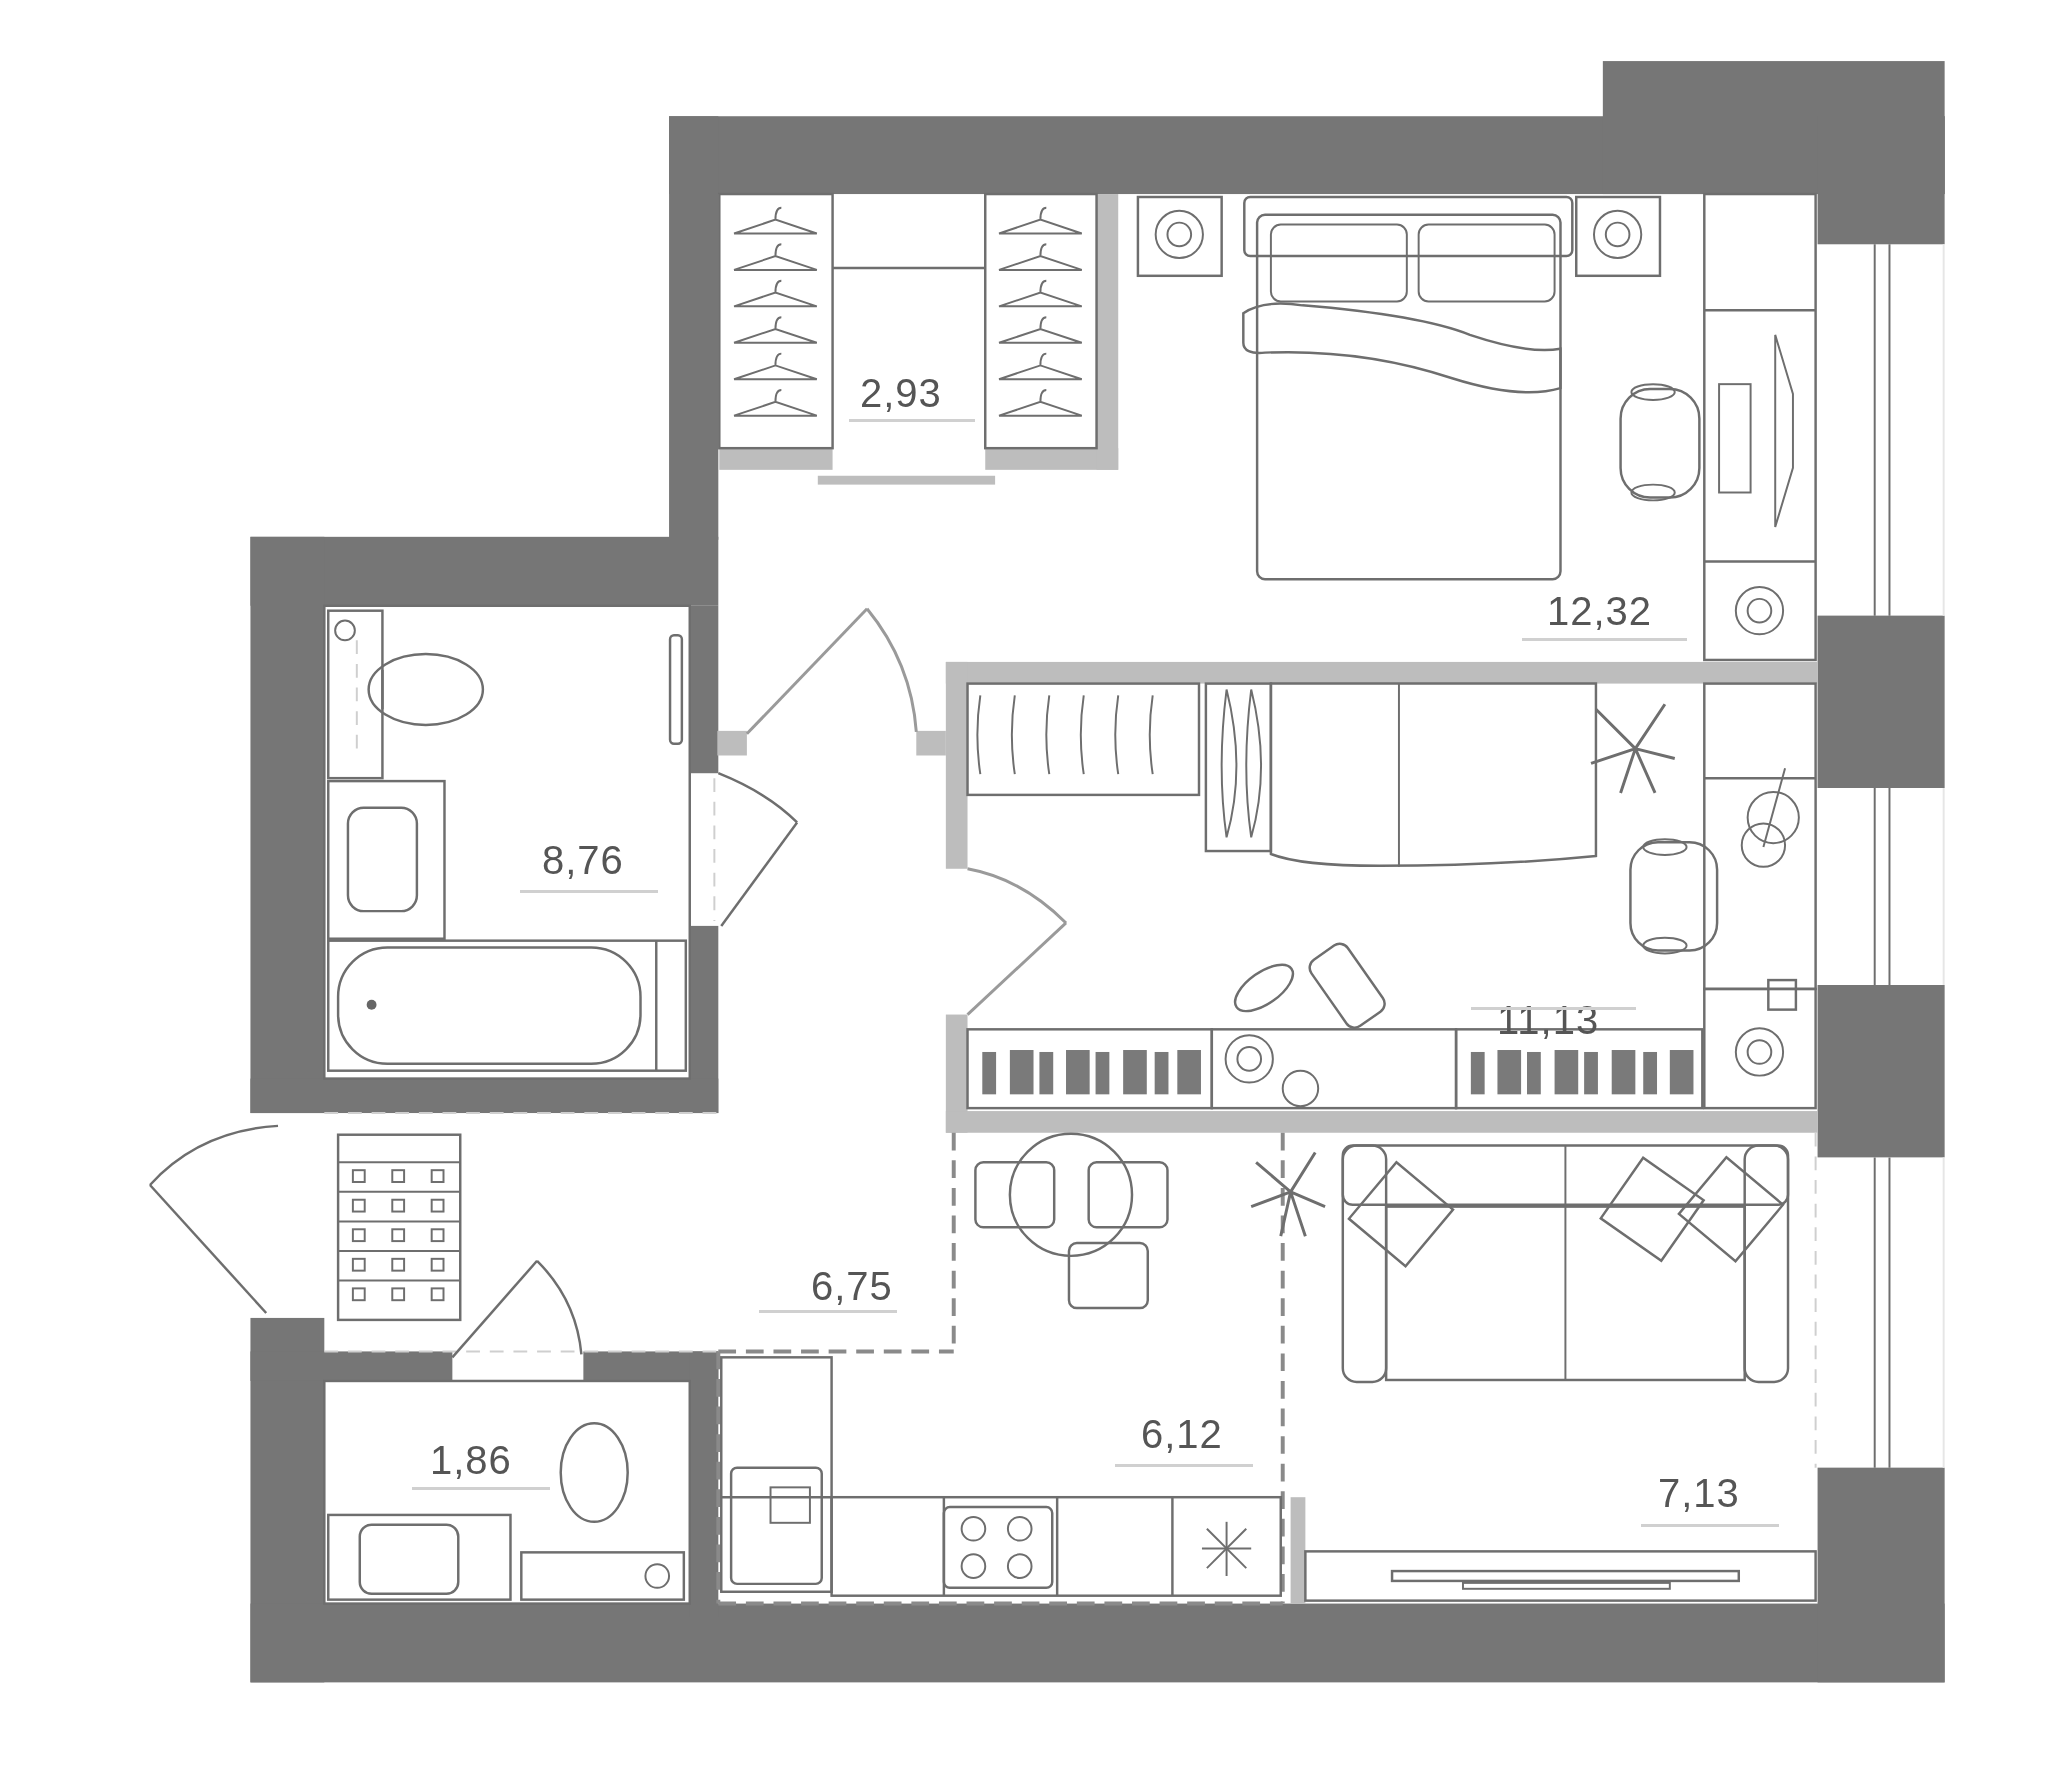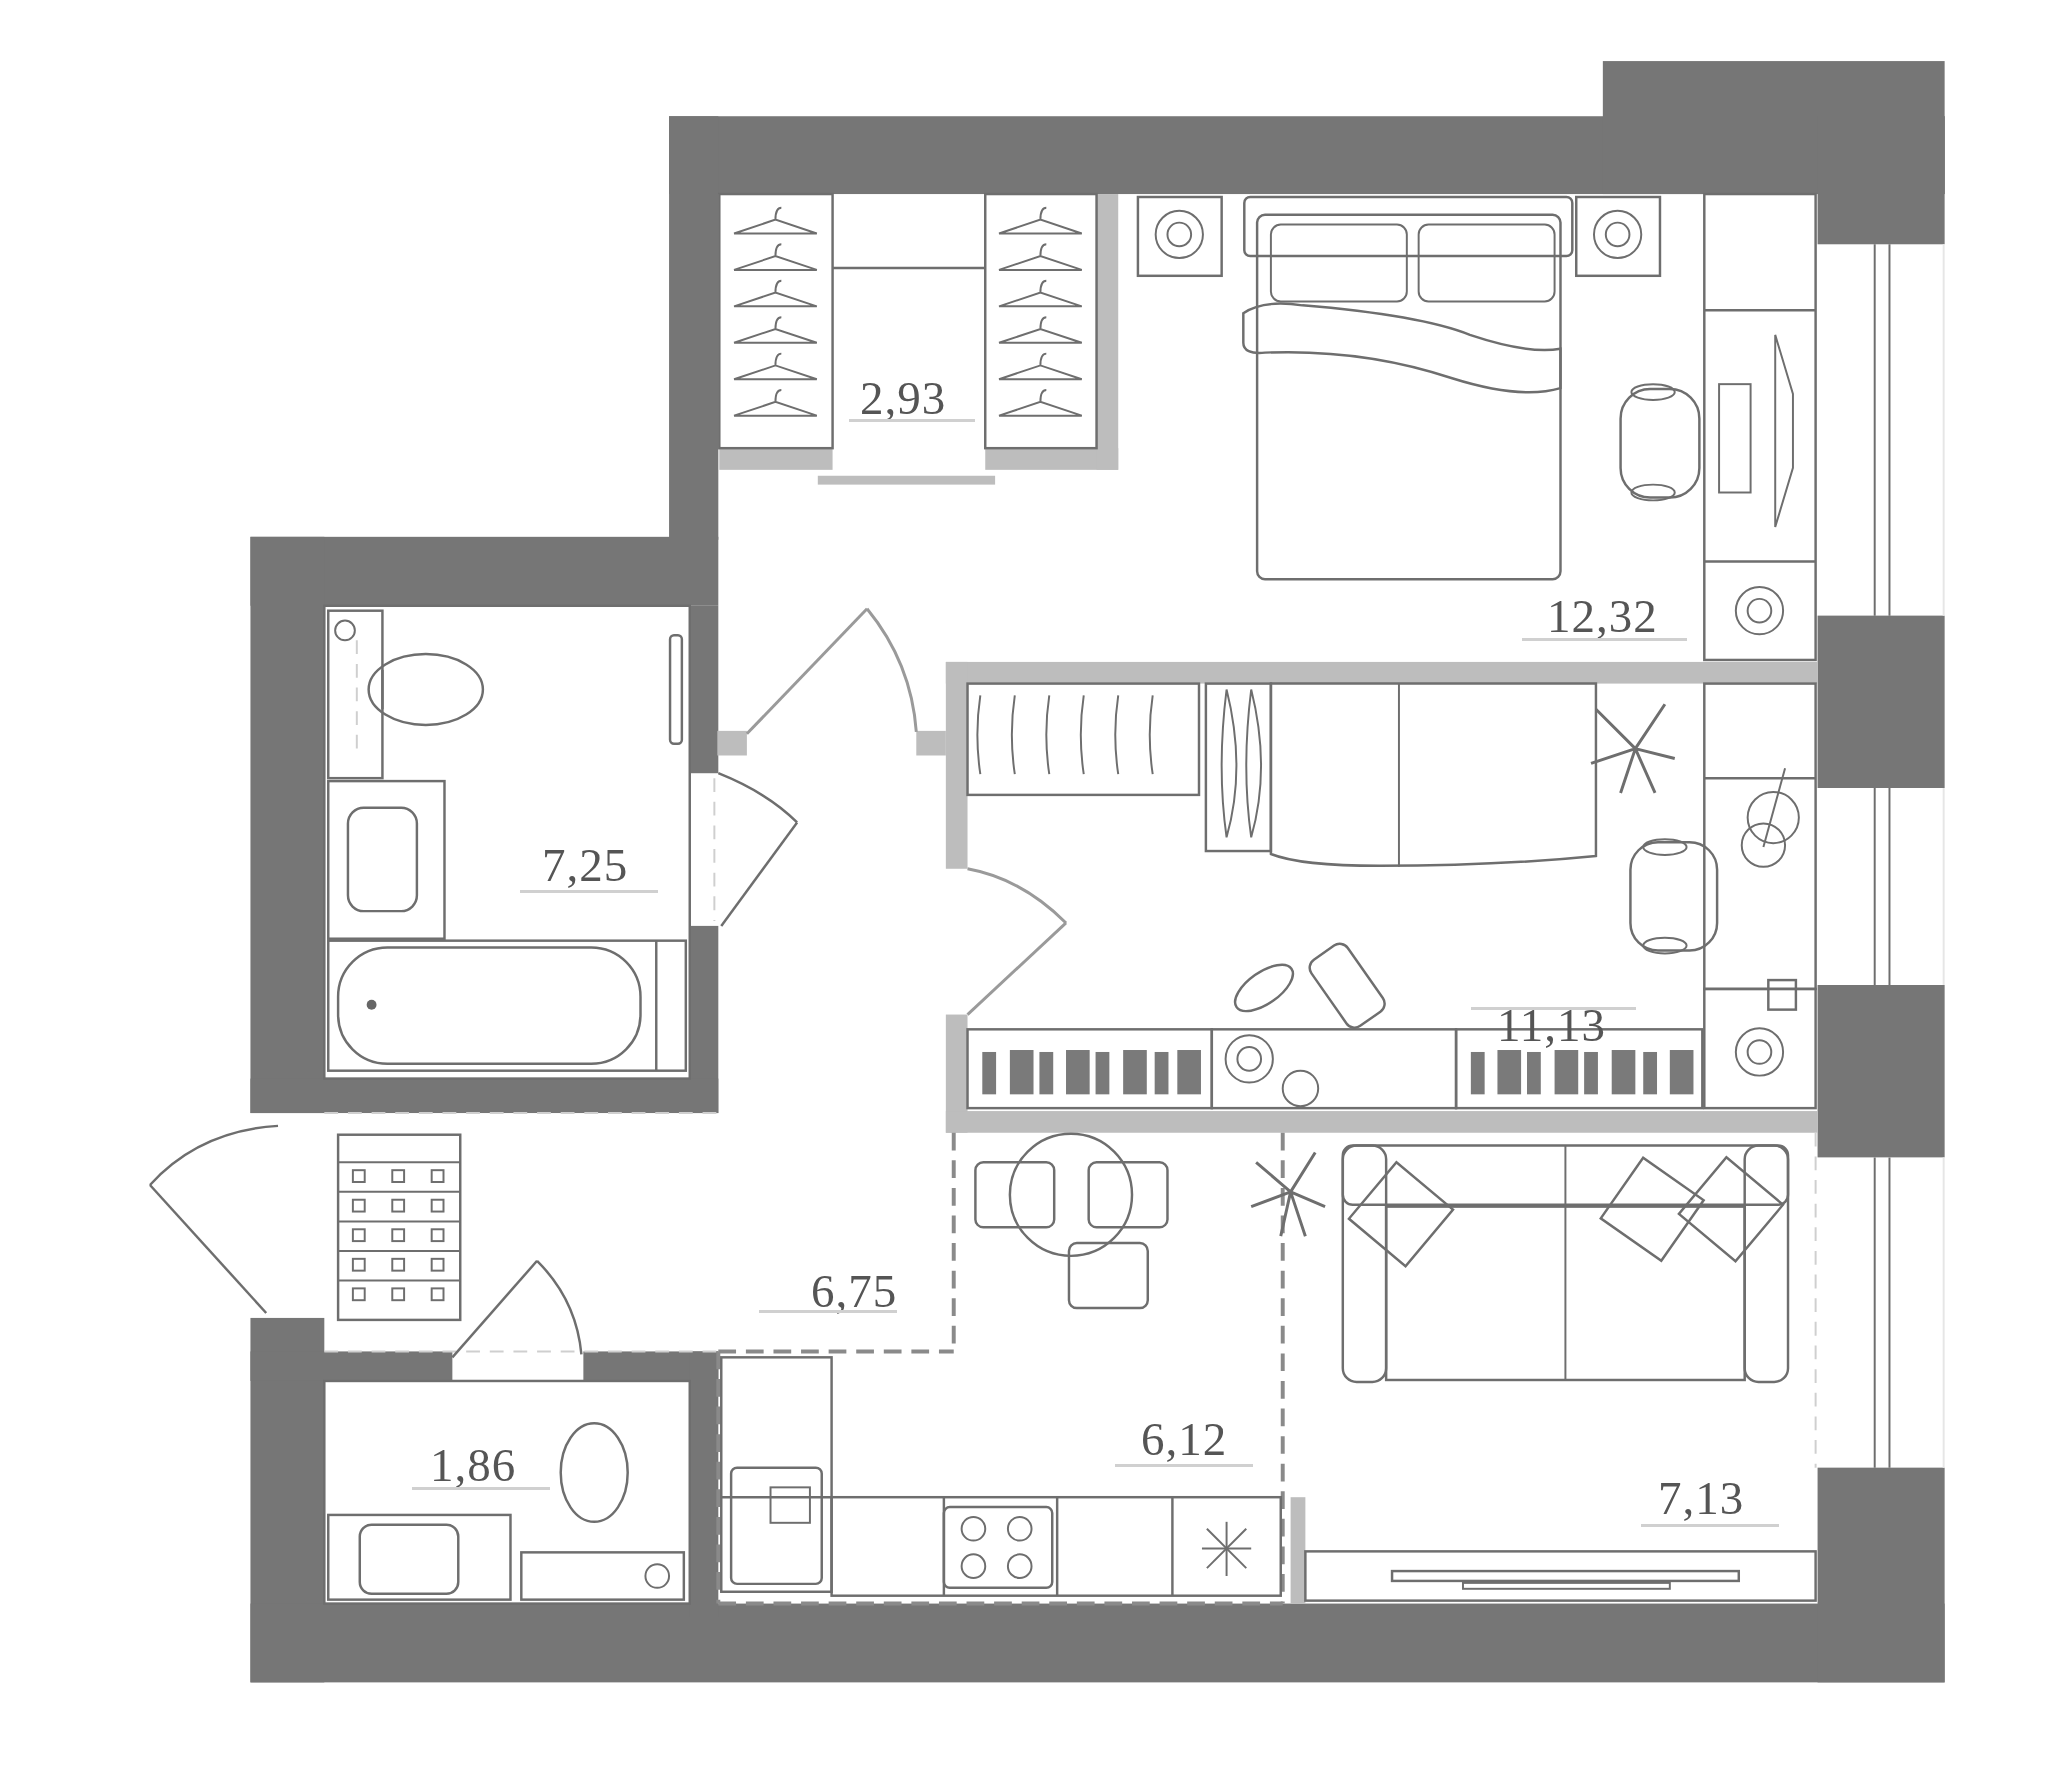--- a/index.html
+++ b/index.html
@@ -6,22 +6,22 @@
   body { width: 2069px; height: 1773px; position: relative; overflow: hidden;
          font-family: "Liberation Sans", sans-serif; }
   #plan { position: absolute; left: 0; top: 0; width: 2069px; height: 1773px; }
   .wall { fill: #767676; }
   .pwall { fill: #bdbdbd; }
   .ln { fill: none; stroke: #6e6e6e; stroke-width: 2.5; }
   .lnt { fill: none; stroke: #6e6e6e; stroke-width: 2; }
   .dash { fill: none; stroke: #8a8a8a; stroke-width: 4; stroke-dasharray: 18 10; }
   .dashl { fill: none; stroke: #cfcfcf; stroke-width: 2; stroke-dasharray: 14 10; }
   .door { fill: none; stroke: #9a9a9a; stroke-width: 3; }
-  .area-label { position: absolute; font-size: 47px; color: #555555; letter-spacing: 1px;
-                font-family: Liberation Serif, serif; }
+  .area-label { position: absolute; font-size: 40px; color: #555555; letter-spacing: 1px;
+                font-family: Liberation Sans, sans-serif; }
   .area-underline { position: absolute; height: 3px; background: #d0d0d0; }
 </style>
 </head>
 <body>
 
 <svg id="plan" viewBox="0 0 2100 1800" xmlns="http://www.w3.org/2000/svg">
 
   <g>
 
     <rect class="wall" x="679" y="118" width="1295" height="79"></rect>
@@ -374,21 +374,21 @@
     </g>
   </g>
 </svg>
 
 <div class="area-label" style="left:860px; top:371px;">2,93</div>
 <div class="area-underline" style="left:849px; top:419px; width:126px;"></div>
 
 <div class="area-label" style="left:1547px; top:589px;">12,32</div>
 <div class="area-underline" style="left:1522px; top:638px; width:165px;"></div>
 
-<div class="area-label" style="left:542px; top:838px;">7,25</div>
+<div class="area-label" style="left:542px; top:838px;">8,76</div>
 <div class="area-underline" style="left:520px; top:890px; width:138px;"></div>
 
 <div class="area-label" style="left:1497px; top:958px;margin-top:40px;">11,13</div>
 <div class="area-underline" style="left:1471px; top:1007px; width:165px;"></div>
 
 <div class="area-label" style="left:775px; top:1264px;margin-left:36px;">6,75</div>
 <div class="area-underline" style="left:759px; top:1310px; width:138px;"></div>
 
 <div class="area-label" style="left:1128px; top:1412px;margin-left:13px;">6,12</div>
 <div class="area-underline" style="left:1115px; top:1464px; width:138px;"></div>

